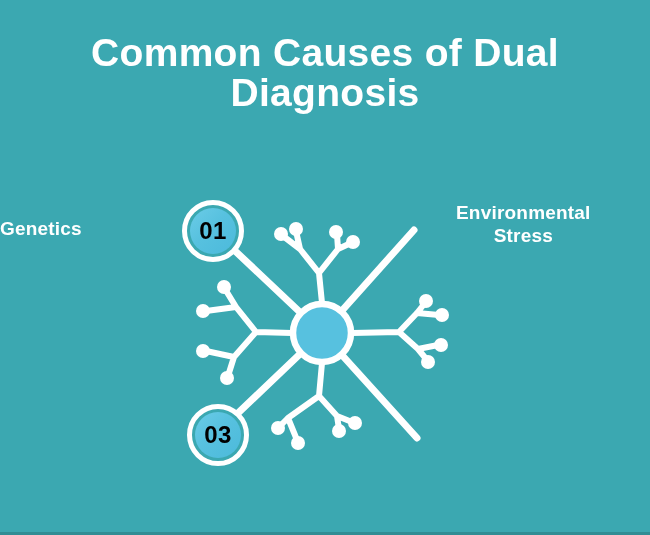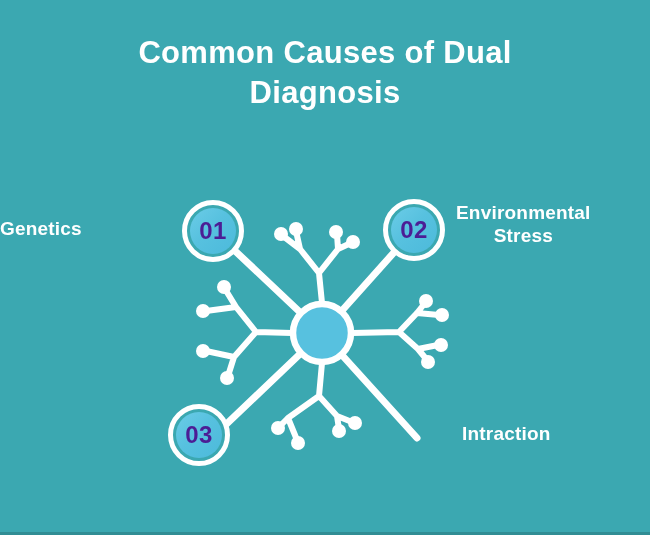--- a/index.html
+++ b/index.html
@@ -13,21 +13,21 @@
   }
   .title {
     position: absolute;
     top: 33px;
     left: 0;
     right: 0;
     margin: 0 auto;
     max-width: 480px;
     text-align: center;
     color: #FFFFFF;
-    font-size: 31px;
+    font-size: 39px;
     line-height: 40px;
     font-weight: bold;
     letter-spacing: 0.3px;
   }
   .neuron-svg {
     position: absolute;
     top: 0; left: 0;
     width: 650px; height: 535px;
   }
   .node {
@@ -43,41 +43,41 @@
   }
   .node-inner {
     position: absolute;
     inset: 3px;
     border-radius: 50%;
     background: linear-gradient(135deg, #6BCCE7 0%, #57C1DF 45%, #4CBADB 100%);
   }
   .node-number {
     position: relative;
     z-index: 2;
-    color: #4c1d95;
+    color: #000000;
     font-size: 24px;
     font-weight: bold;
     letter-spacing: 0.5px;
   }
   .node-label {
     position: absolute;
     color: #FFFFFF;
     font-size: 19px;
     line-height: 23px;
     font-weight: bold;
     white-space: pre-line;
     letter-spacing: 0.2px;
   }
   .label-genetics { left: 0; width: 170px; top: 217px; text-align: left; }
   .label-environmental { left: 456px; top: 201px; text-align: center; }
   .label-trauma { left: 0; width: 170px; top: 422px; text-align: right; }
   .label-intraction { left: 462px; top: 422px; text-align: left; }
   .pos-node-01 { left: 182px; top: 200px; }
   .pos-node-02 { left: 383px; top: 199px; }
-  .pos-node-03 { left: 168px; top: 404px; }
+  .pos-node-03 { left: 187px; top: 404px; }
   .pos-node-04 { left: 386px; top: 406px; }
   .bottom-edge {
     position: absolute;
     left: 0; right: 0; bottom: 0;
     height: 3px;
     background: rgba(0,0,0,0.16);
   }
 </style>
 </head>
 <body>
@@ -124,28 +124,23 @@
       <circle cx="355" cy="423" r="7"></circle>
     </g>
 
     <circle cx="322" cy="333" r="29" fill="#57C1DF" stroke="#FFFFFF" stroke-width="6.5"></circle>
   </svg>
 
   <div class="node pos-node-01">
     <div class="node-inner"></div>
     <span class="node-number">01</span>
   </div>
-  <div class="node pos-node-02">
-    <div class="node-inner"></div>
-    <span class="node-number">02</span>
-  </div>
   <div class="node pos-node-03">
     <div class="node-inner"></div>
     <span class="node-number">03</span>
   </div>
 
   <div class="node-label label-genetics">Genetics</div>
   <div class="node-label label-environmental">Environmental
 Stress</div>
-  <div class="node-label label-intraction">Intraction</div>
 
   <div class="bottom-edge"></div>
 </div>
 
 </body></html>

